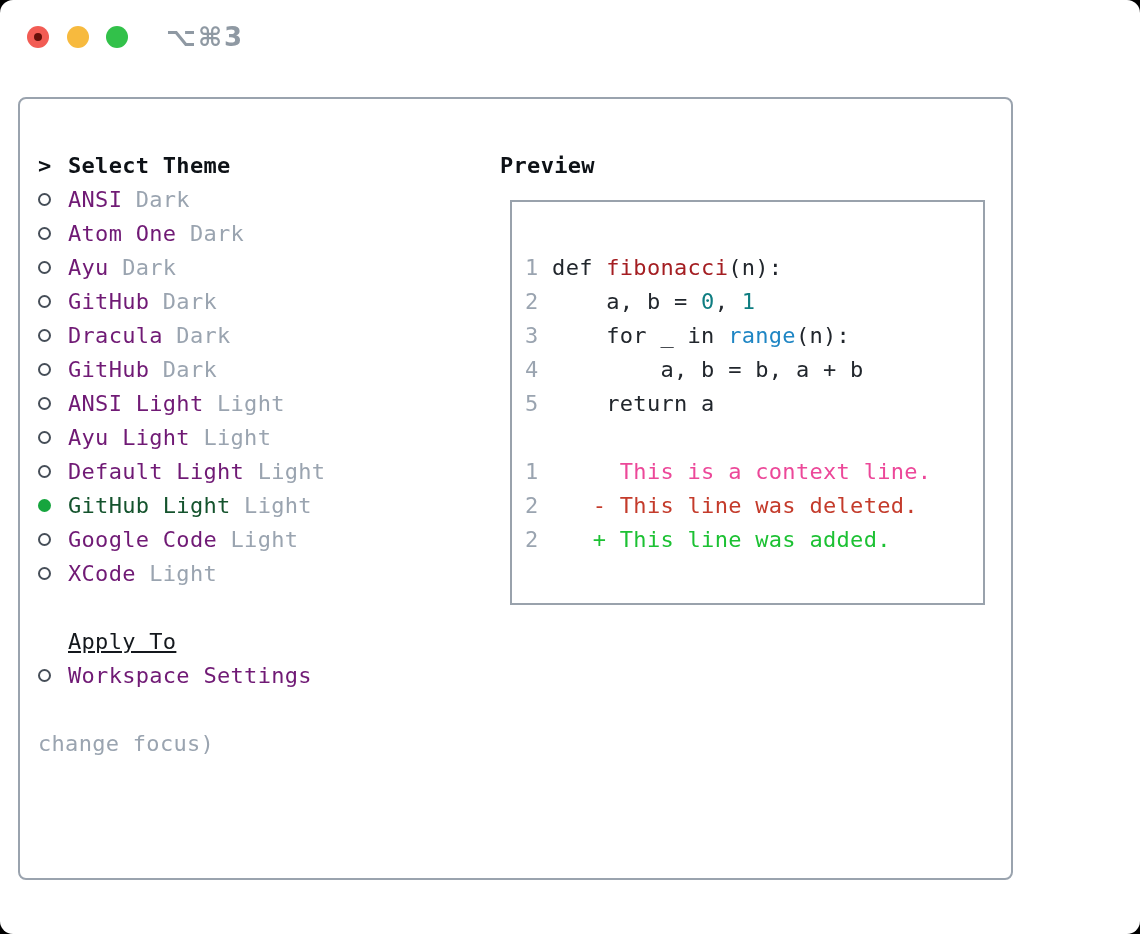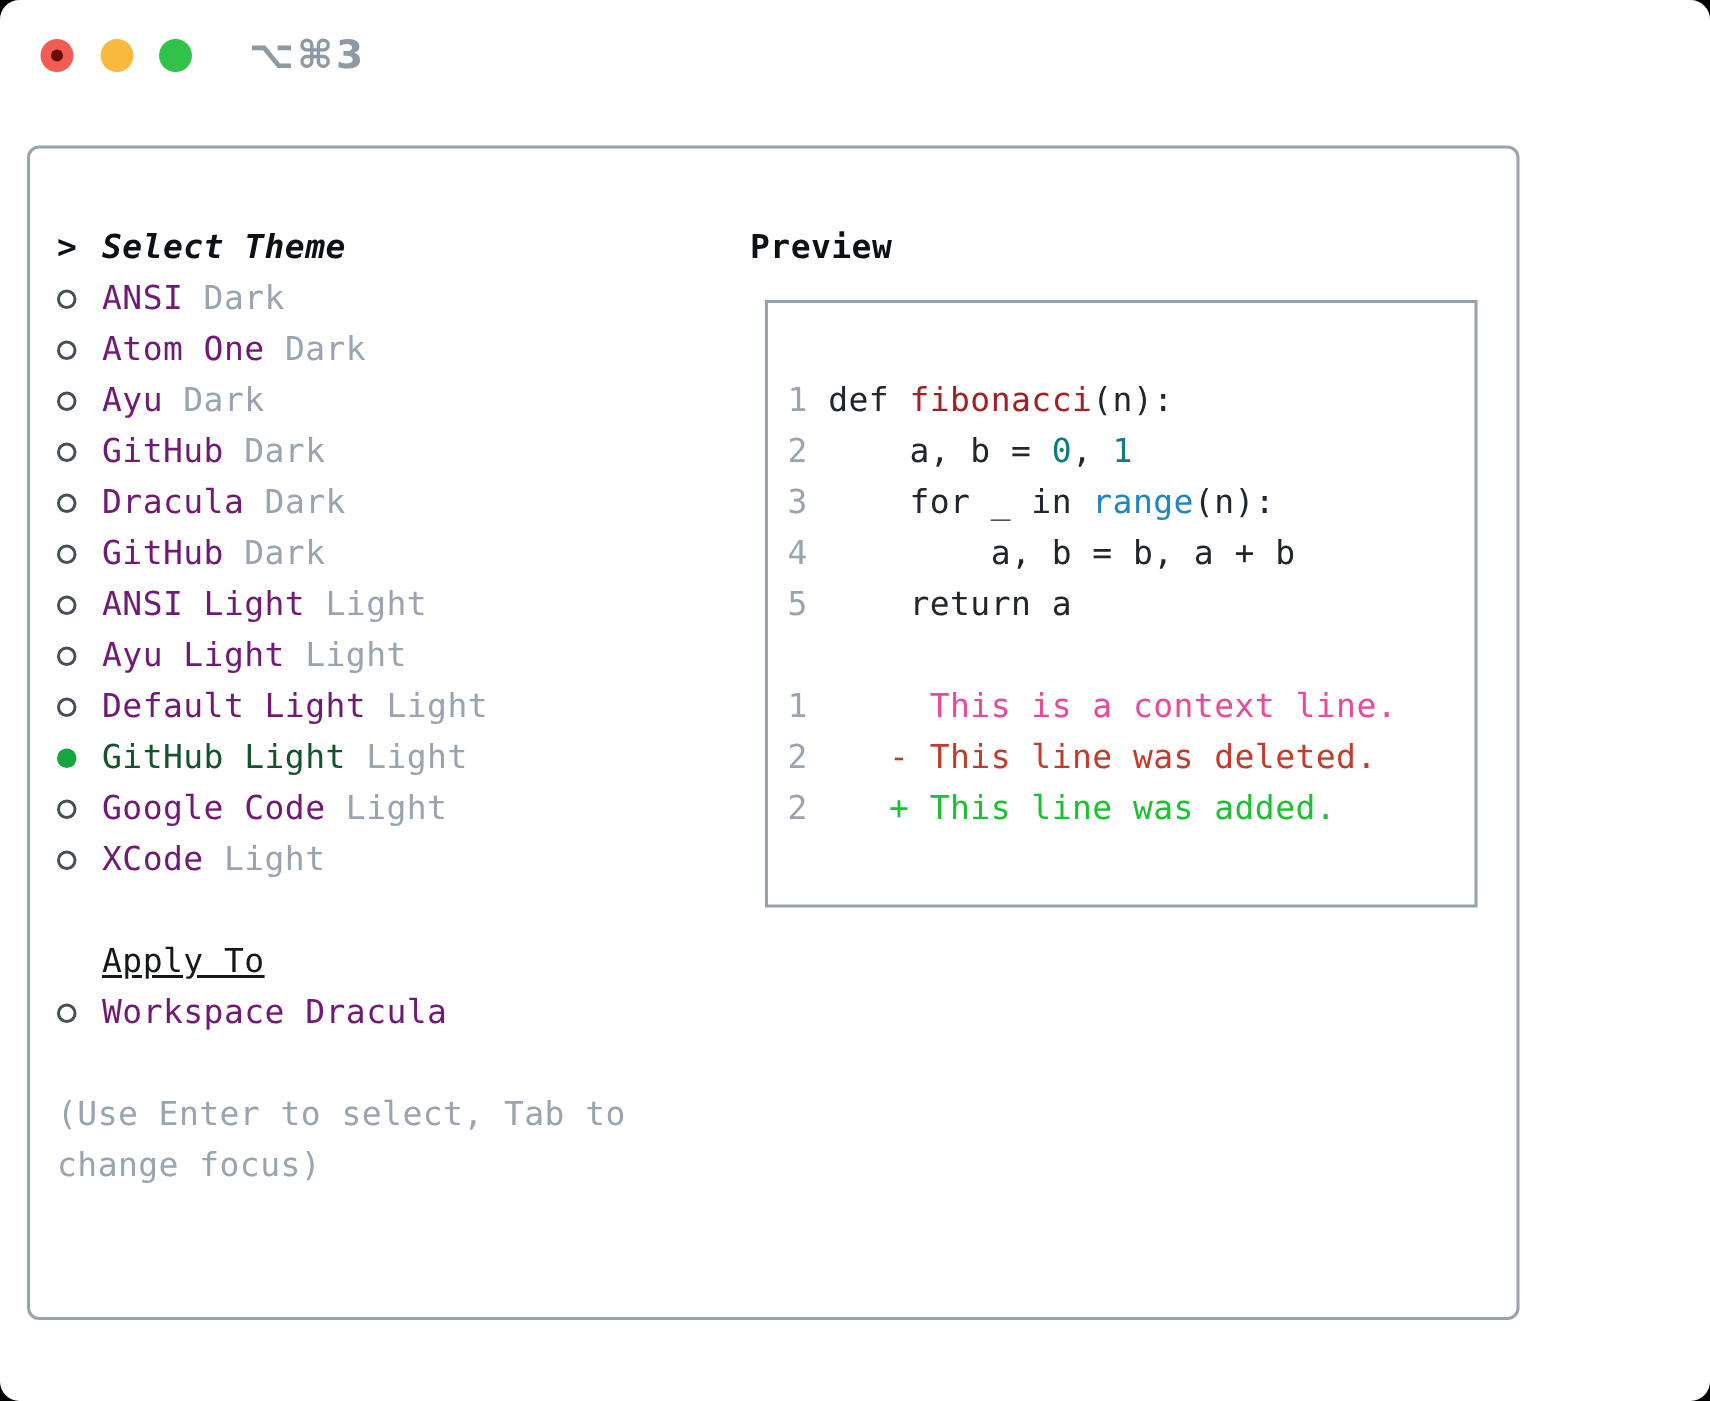--- a/index.html
+++ b/index.html
@@ -23,21 +23,21 @@
          border:2px solid #9aa3ae;border-radius:8px;background:#fff;}
 
   
   .list{position:absolute;left:18px;top:49px;font-size:22px;letter-spacing:0.3px;}
   .row{height:34px;display:flex;align-items:center;white-space:pre;}
   .cell{width:30px;display:flex;align-items:center;flex:none;}
   .caret{font-weight:bold;color:#0d1116;}
   .radio{width:13px;height:13px;border-radius:50%;box-sizing:border-box;flex:none;}
   .radio-off{border:2px solid #464e58;}
   .radio-on{background:#16a53e;}
-  .hdr{font-weight:bold;color:#0d1116;font-style:italic;}
+  .hdr{font-weight:bold;color:#0d1116;}
   .subhdr{color:#14181d;text-decoration:underline;}
   .item-name{color:#701a75;}
   .item-name.sel{color:#14532d;}
   .badge{color:#9aa4b0;}
   .hint{color:#9aa4b0;}
 
   
   .preview-title{position:absolute;left:480px;top:49px;height:34px;display:flex;align-items:center;
                  font-size:22px;font-weight:bold;color:#0d1116;letter-spacing:0.3px;}
   .preview-box{position:absolute;left:490px;top:101px;width:471px;height:401px;
@@ -77,23 +77,22 @@
         <div class="row"><span class="cell"><span class="radio radio-off"></span></span><span class="item-name">Dracula</span><span class="badge"> Dark</span></div>
         <div class="row"><span class="cell"><span class="radio radio-off"></span></span><span class="item-name">GitHub</span><span class="badge"> Dark</span></div>
         <div class="row"><span class="cell"><span class="radio radio-off"></span></span><span class="item-name">ANSI Light</span><span class="badge"> Light</span></div>
         <div class="row"><span class="cell"><span class="radio radio-off"></span></span><span class="item-name">Ayu Light</span><span class="badge"> Light</span></div>
         <div class="row"><span class="cell"><span class="radio radio-off"></span></span><span class="item-name">Default Light</span><span class="badge"> Light</span></div>
         <div class="row"><span class="cell"><span class="radio radio-on"></span></span><span class="item-name sel">GitHub Light</span><span class="badge"> Light</span></div>
         <div class="row"><span class="cell"><span class="radio radio-off"></span></span><span class="item-name">Google Code</span><span class="badge"> Light</span></div>
         <div class="row"><span class="cell"><span class="radio radio-off"></span></span><span class="item-name">XCode</span><span class="badge"> Light</span></div>
         <div class="row"></div>
         <div class="row"><span class="cell"></span><span class="subhdr">Apply To</span></div>
-        <div class="row"><span class="cell"><span class="radio radio-off"></span></span><span class="item-name">Workspace Dracula</span></div>
+        <div class="row"><span class="cell"><span class="radio radio-off"></span></span><span class="item-name">Workspace Settings</span></div>
         <div class="row"></div>
-        <div class="row"><span class="hint">(Use Enter to select, Tab to</span></div>
         <div class="row"><span class="hint">change focus)</span></div>
       </div>
 
     <div class="preview-title">Preview</div>
 
     <div class="preview-box">
       <div class="code">
           <div class="cline"><span class="tok-num">1 </span><span class="tok-code">def </span><span class="tok-function">fibonacci</span><span class="tok-code">(n):</span></div>
           <div class="cline"><span class="tok-num">2 </span><span class="tok-code">    a, b = </span><span class="tok-number">0</span><span class="tok-code">, </span><span class="tok-number">1</span></div>
           <div class="cline"><span class="tok-num">3 </span><span class="tok-code">    for _ in </span><span class="tok-builtin">range</span><span class="tok-code">(n):</span></div>

